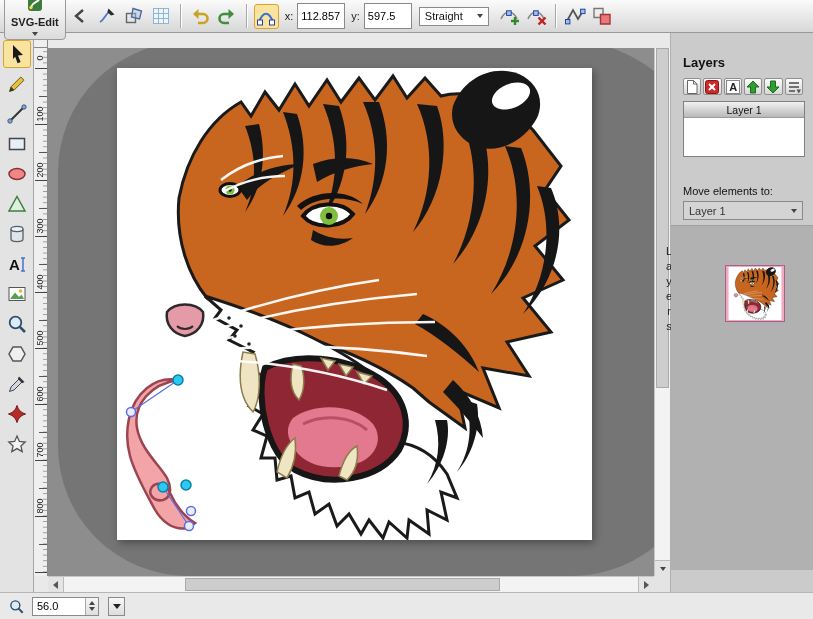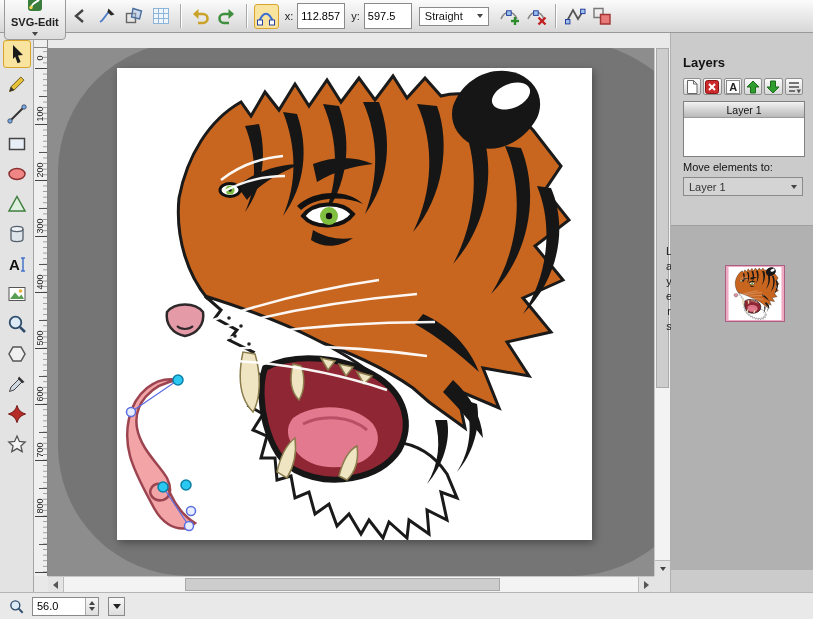--- a/index.html
+++ b/index.html
@@ -47,21 +47,21 @@
   .harrow.left{left:0;border-right:1px solid #bbb;}
   .harrow.right{right:0;border-left:1px solid #bbb;}
   .scroll-corner{position:absolute;right:0;bottom:0;width:16px;height:16px;background:#e4e4e4;}
   
   .rpanel{position:absolute;right:0;top:33px;width:143px;bottom:27px;background:var(--panel-bg,#cbcbcb);border-left:1px solid #b0b0b0;padding:22px 10px 0 12px;}
   .rpanel h3{margin:0 0 8px 0;font-size:13px;color:#111;}
   .lbtn-row{display:flex;gap:2px;}
   .pbtn{width:19px;height:17px;border:1px solid #909090;background:linear-gradient(#fbfbfb,#d8d8d8);display:flex;align-items:center;justify-content:center;border-radius:2px;}
   .layer-box{width:122px;border:1px solid #808080;background:#fff;height:56px;margin-top:6px;}
   .layer-row{height:16px;background:linear-gradient(#f2f2f2,#b9b9b9);border-bottom:1px solid #9b9b9b;font-size:10.5px;display:flex;align-items:center;justify-content:center;color:#111;}
-  .move-label{font-size:11px;color:#111;margin-top:4px;}
+  .move-label{font-size:11px;color:#111;margin-top:28px;}
   .rpanel .fselect{margin-top:4px;}
   .preview{position:absolute;left:0;right:0;top:192px;height:345px;background:var(--preview-bg,#b1b1b1);border-top:1px solid #a0a0a0;}
   .thumb{position:absolute;left:54px;top:39px;width:60px;height:57px;background:var(--thumb-pink,#f0a9c2);border:1px solid #a86085;display:flex;align-items:center;justify-content:center;overflow:hidden;}
   .side-tab{position:absolute;left:-8px;top:212px;writing-mode:vertical-lr;text-orientation:upright;font-size:11px;letter-spacing:3px;color:#222;}
   
   .bottombar{position:absolute;left:0;bottom:0;width:813px;height:27px;background:#e9e9e9;border-top:1px solid #b5b5b5;display:flex;align-items:center;padding-left:8px;gap:7px;}
   .zoom-field{display:flex;align-items:center;border:1px solid #8a8a8a;background:#fff;height:19px;}
   .zoom-input{border:none;width:52px;font-size:11px;padding:0 4px;font-family:inherit;outline:none;}
   .spinner{display:flex;flex-direction:column;justify-content:center;gap:2px;border-left:1px solid #aaa;padding:0 3px;height:100%;background:linear-gradient(#f6f6f6,#dedede);}
   .dd-btn{width:17px;height:19px;border:1px solid #8a8a8a;background:linear-gradient(#f8f8f8,#ddd);display:flex;align-items:center;justify-content:center;margin-left:2px;}

